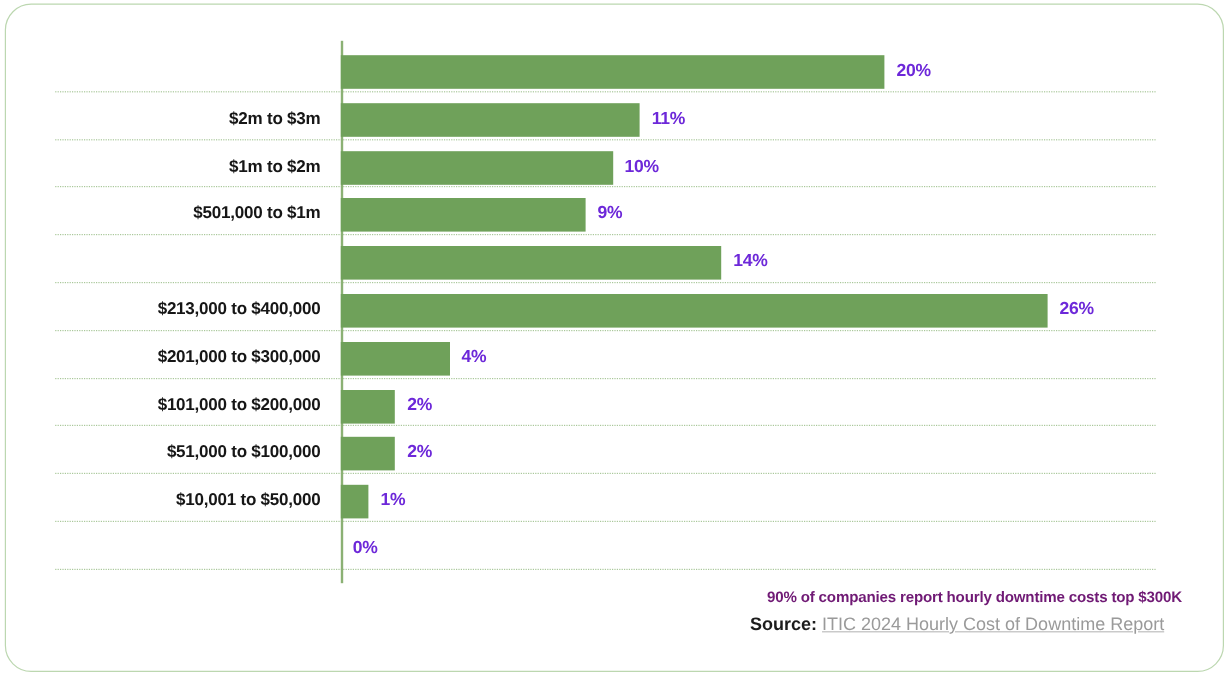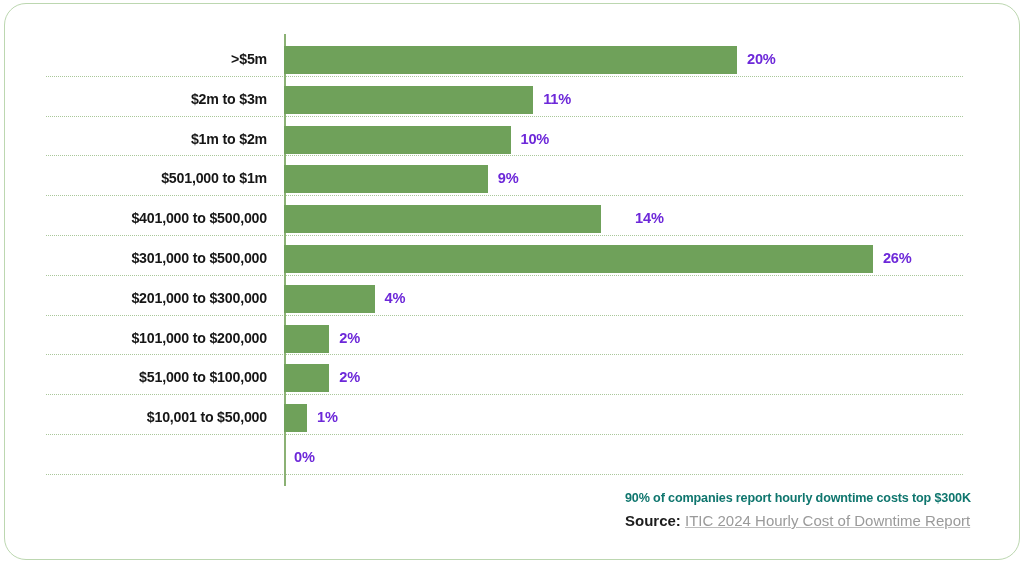--- a/index.html
+++ b/index.html
@@ -86,23 +86,24 @@
   #footer {
     position: absolute;
     left: 620px;
     top: 487px;
     width: 360px;
     text-align: left;
   }
   #footer-headline {
     font-size: 12.6px;
     font-weight: bold;
-    color: #0f766e;
+    color: #701a75;
     letter-spacing: -0.15px;
     white-space: nowrap;
+    text-align: right;
   }
   #footer-source {
     margin-top: 7px;
     font-size: 15px;
     color: #1c1c1c;
     white-space: nowrap;
   }
   #footer-source-label { font-weight: bold; color: #1c1c1c; }
   #footer-source-link {
     color: #9a9a9a;
@@ -127,46 +128,44 @@
         <div class="gridline" style="top: 350.4px;"></div>
         <div class="gridline" style="top: 390.2px;"></div>
         <div class="gridline" style="top: 430px;"></div>
         <div class="gridline" style="top: 469.8px;"></div>
       </div>
 
     <div id="axis-line"></div>
 
     <div id="rows">
         <div class="row" style="top: 36px;">
-          <div class="cat-label">&gt;$5m</div>
           <div class="bar" style="width: 453px; background: rgb(111, 161, 90);"></div>
           <div class="val-label" style="left: 742px;">20%</div>
         </div>
         <div class="row" style="top: 75.8px;">
           <div class="cat-label">$2m to $3m</div>
           <div class="bar" style="width: 249.15px; background: rgb(111, 161, 90);"></div>
           <div class="val-label" style="left: 538.15px; text-align: center;">11%</div>
         </div>
         <div class="row" style="top: 115.6px;">
           <div class="cat-label">$1m to $2m</div>
           <div class="bar" style="width: 226.5px; background: rgb(111, 161, 90);"></div>
           <div class="val-label" style="left: 515.5px;">10%</div>
         </div>
         <div class="row" style="top: 155.4px;">
           <div class="cat-label">$501,000 to $1m</div>
           <div class="bar" style="width: 203.85px; background: rgb(111, 161, 90);"></div>
           <div class="val-label" style="left: 492.85px;">9%</div>
         </div>
         <div class="row" style="top: 195.2px;">
-          <div class="cat-label">$401,000 to $500,000</div>
           <div class="bar" style="width: 317.1px; background: rgb(111, 161, 90);"></div>
-          <div class="val-label" style="left: 606.1px; margin-left: 24px;">14%</div>
+          <div class="val-label" style="left: 606.1px;">14%</div>
         </div>
         <div class="row" style="top: 235px;">
-          <div class="cat-label">$301,000 to $500,000</div>
+          <div class="cat-label">$213,000 to $400,000</div>
           <div class="bar" style="width: 588.9px; background: rgb(111, 161, 90);"></div>
           <div class="val-label" style="left: 877.9px;">26%</div>
         </div>
         <div class="row" style="top: 274.8px;">
           <div class="cat-label">$201,000 to $300,000</div>
           <div class="bar" style="width: 90.6px; background: rgb(111, 161, 90);"></div>
           <div class="val-label" style="left: 379.6px;">4%</div>
         </div>
         <div class="row" style="top: 314.6px;">
           <div class="cat-label">$101,000 to $200,000</div>

